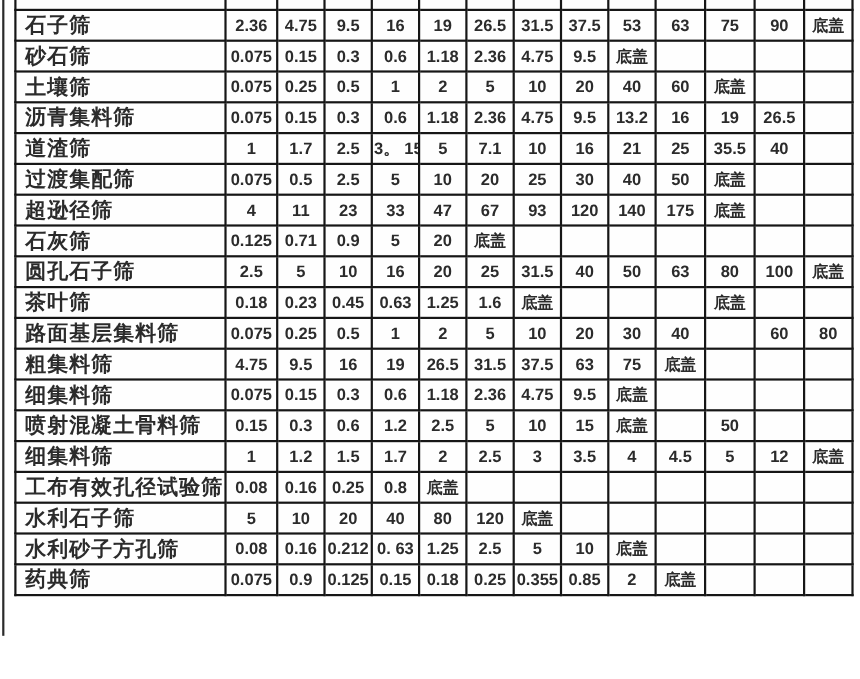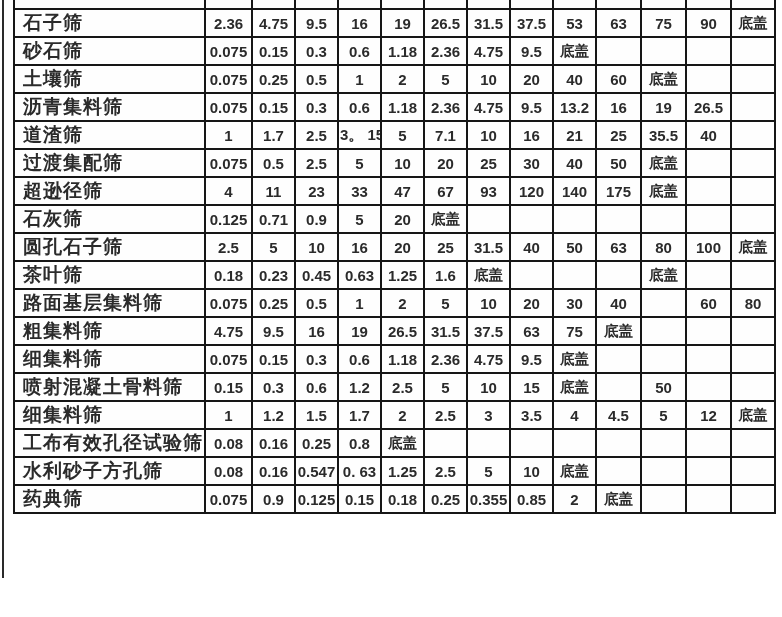--- a/index.html
+++ b/index.html
@@ -328,24 +328,40 @@
           <td class="val"></td>
           <td class="val"></td>
           <td class="val"></td>
           <td class="val"></td>
           <td class="val"></td>
           <td class="val"></td>
           <td class="val"></td>
           <td class="val"></td>
         </tr>
         <tr class="data-row">
+          <td class="name">水利石子筛</td>
+          <td class="val">5</td>
+          <td class="val">10</td>
+          <td class="val">20</td>
+          <td class="val">40</td>
+          <td class="val">80</td>
+          <td class="val">120</td>
+          <td class="val cjk">底盖</td>
+          <td class="val"></td>
+          <td class="val"></td>
+          <td class="val"></td>
+          <td class="val"></td>
+          <td class="val"></td>
+          <td class="val"></td>
+        </tr>
+        <tr class="data-row">
           <td class="name">水利砂子方孔筛</td>
           <td class="val">0.08</td>
           <td class="val">0.16</td>
-          <td class="val">0.547</td>
+          <td class="val">0.212</td>
           <td class="val">0. 63</td>
           <td class="val">1.25</td>
           <td class="val">2.5</td>
           <td class="val">5</td>
           <td class="val">10</td>
           <td class="val cjk">底盖</td>
           <td class="val"></td>
           <td class="val"></td>
           <td class="val"></td>
           <td class="val"></td>

